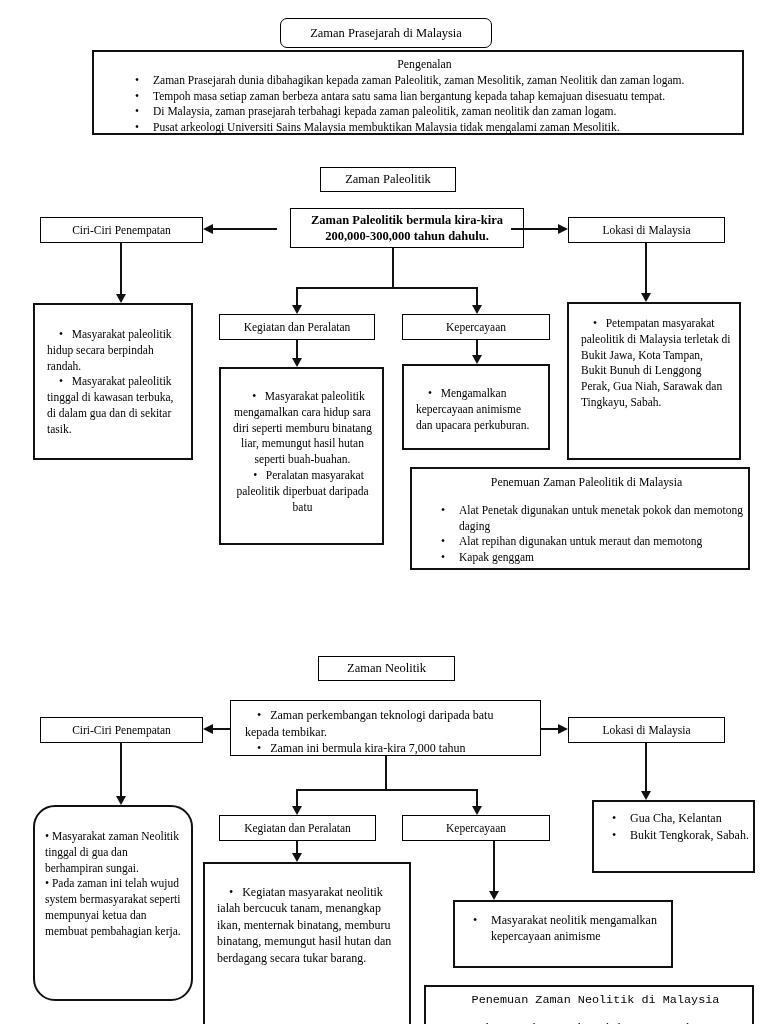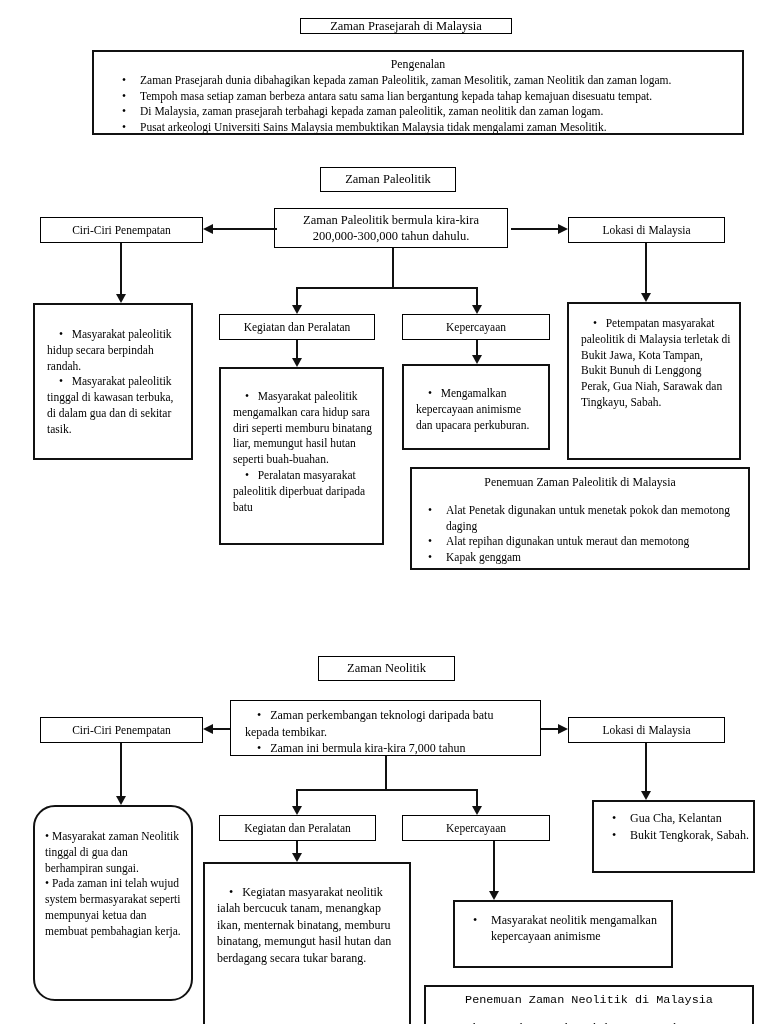--- a/index.html
+++ b/index.html
@@ -2,21 +2,21 @@
 <html><head>
 <meta charset="utf-8">
 <style>
   html,body { margin:0; padding:0; background:#ffffff; }
   .page {
     position:relative; width:768px; height:1024px; overflow:hidden;
     background:#ffffff; color:#000;
     font-family:"Liberation Serif","DejaVu Serif",serif;
   }
   .box { position:absolute; border:1px solid #000; background:#fff; box-sizing:border-box; }
-  .b2 { border-width:2px; border-color:#111; }
+  .b2 { border-width:2px; border-color:#111;padding-left:13px; }
   .hdr { display:flex; align-items:center; justify-content:center; font-size:11.5px; text-align:center; }
   .titlebox { display:flex; align-items:center; justify-content:center; font-size:12.5px; text-align:center; }
   .content { font-size:11.5px; line-height:15.8px; overflow:hidden; }
   .c12 { font-size:12px; }
   
   .fl { text-indent:12px; }
   .fl::before { content:"\2022\00a0\00a0\00a0"; }
   
   .fl0 { text-indent:0; }
   .fl0::before { content:"\2022\00a0"; }
@@ -32,33 +32,33 @@
   .arr-down  { border-left:5px solid transparent; border-right:5px solid transparent; border-top:9px solid #111; }
   .arr-left  { border-top:5px solid transparent; border-bottom:5px solid transparent; border-right:10px solid #111; }
   .arr-right { border-top:5px solid transparent; border-bottom:5px solid transparent; border-left:10px solid #111; }
   .two-line { line-height:16px; padding-top:3px; }
 </style>
 </head>
 <body>
 
 <div class="page">
 
-  <div class="box titlebox" style="left:300px;top:18px;width:212px;height:16px;">Zaman Prasejarah di Malaysia</div>
+  <div class="box titlebox" style="left:280px;top:18px;width:212px;height:30px;border-radius:7px;">Zaman Prasejarah di Malaysia</div>
 
   <div class="box b2 content" style="left:92px;top:50px;width:652px;height:85px;padding-top:5px;">
     <div class="boxtitle">Pengenalan</div>
     <div class="hang intro-item">Zaman Prasejarah dunia dibahagikan kepada zaman Paleolitik, zaman Mesolitik, zaman Neolitik dan zaman logam.</div>
     <div class="hang intro-item">Tempoh masa setiap zaman berbeza antara satu sama lian bergantung kepada tahap kemajuan disesuatu tempat.</div>
     <div class="hang intro-item">Di Malaysia, zaman prasejarah terbahagi kepada zaman paleolitik, zaman neolitik dan zaman logam.</div>
     <div class="hang intro-item">Pusat arkeologi Universiti Sains Malaysia membuktikan Malaysia tidak mengalami zaman Mesolitik.</div>
   </div>
 
   <div class="box titlebox" style="left:320px;top:167px;width:136px;height:25px;">Zaman Paleolitik</div>
 
-  <div class="box titlebox two-line" style="left:274px;top:208px;width:234px;height:40px;display:block;">
+  <div class="box titlebox two-line" style="left:290px;top:208px;width:234px;height:40px;display:block;font-weight:bold;">
     <div>Zaman Paleolitik bermula kira-kira</div>
     <div>200,000-300,000 tahun dahulu.</div>
   </div>
 
   <div class="box hdr" style="left:40px;top:217px;width:163px;height:26px;">Ciri-Ciri Penempatan</div>
   <div class="box hdr" style="left:568px;top:217px;width:157px;height:26px;">Lokasi di Malaysia</div>
 
   <div class="hline" style="left:213px;top:228px;width:64px;height:2px;"></div>
   <div class="arr arr-left" style="left:203px;top:224px;"></div>
   <div class="hline" style="left:511px;top:228px;width:47px;height:2px;"></div>
@@ -82,21 +82,21 @@
   <div class="vline" style="left:296px;top:340px;width:2px;height:19px;"></div>
   <div class="arr arr-down" style="left:292px;top:358px;"></div>
   <div class="vline" style="left:476px;top:340px;width:2px;height:16px;"></div>
   <div class="arr arr-down" style="left:472px;top:355px;"></div>
 
   <div class="box b2 content" style="left:33px;top:303px;width:160px;height:157px;padding:22px 10px 0 12px;">
     <div class="fl">Masyarakat paleolitik hidup secara berpindah randah.</div>
     <div class="fl">Masyarakat paleolitik tinggal di kawasan terbuka, di dalam gua dan di sekitar tasik.</div>
   </div>
 
-  <div class="box b2 content" style="left:219px;top:367px;width:165px;height:178px;padding:20px 10px 0 12px;">
+  <div class="box b2 content" style="left:219px;top:367px;width:165px;height:178px;padding:20px 10px 0 12px;text-align:center;">
     <div class="fl">Masyarakat paleolitik mengamalkan cara hidup sara diri seperti memburu binatang liar, memungut hasil hutan seperti buah-buahan.</div>
     <div class="fl">Peralatan masyarakat paleolitik diperbuat daripada batu</div>
   </div>
 
   <div class="box b2 content" style="left:402px;top:364px;width:148px;height:86px;padding:20px 8px 0 12px;">
     <div class="fl">Mengamalkan kepercayaan animisme dan upacara perkuburan.</div>
   </div>
 
   <div class="box b2 content" style="left:567px;top:302px;width:174px;height:158px;padding:12px 8px 0 12px;">
     <div class="fl">Petempatan masyarakat paleolitik di Malaysia terletak di Bukit Jawa, Kota Tampan, Bukit Bunuh di Lenggong Perak, Gua Niah, Sarawak dan Tingkayu, Sabah.</div>

